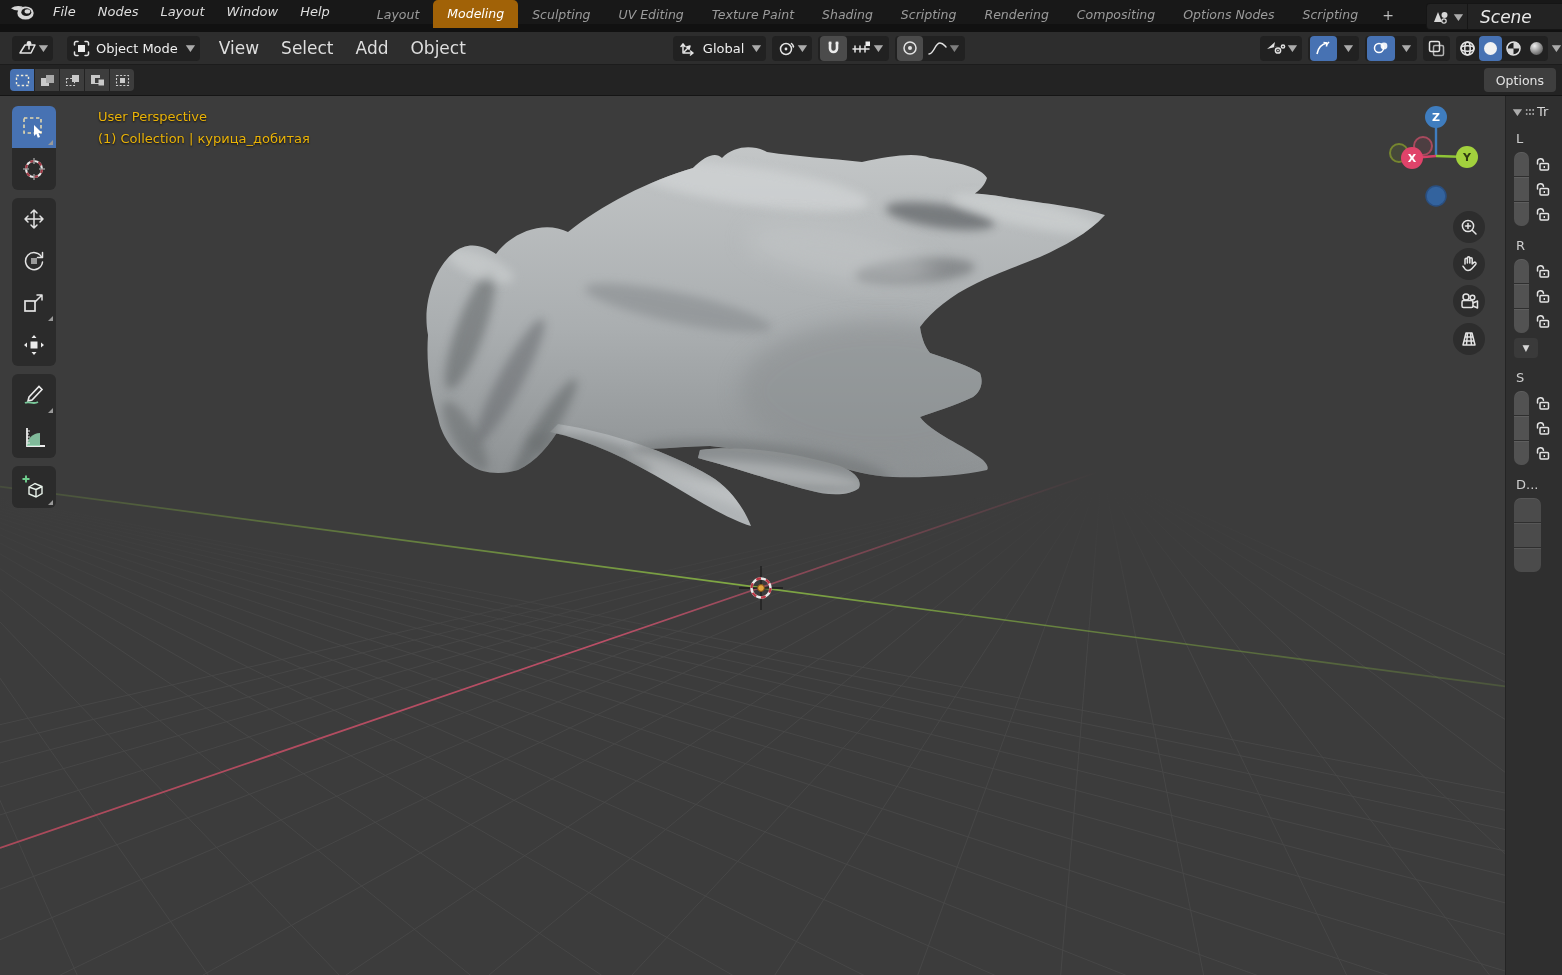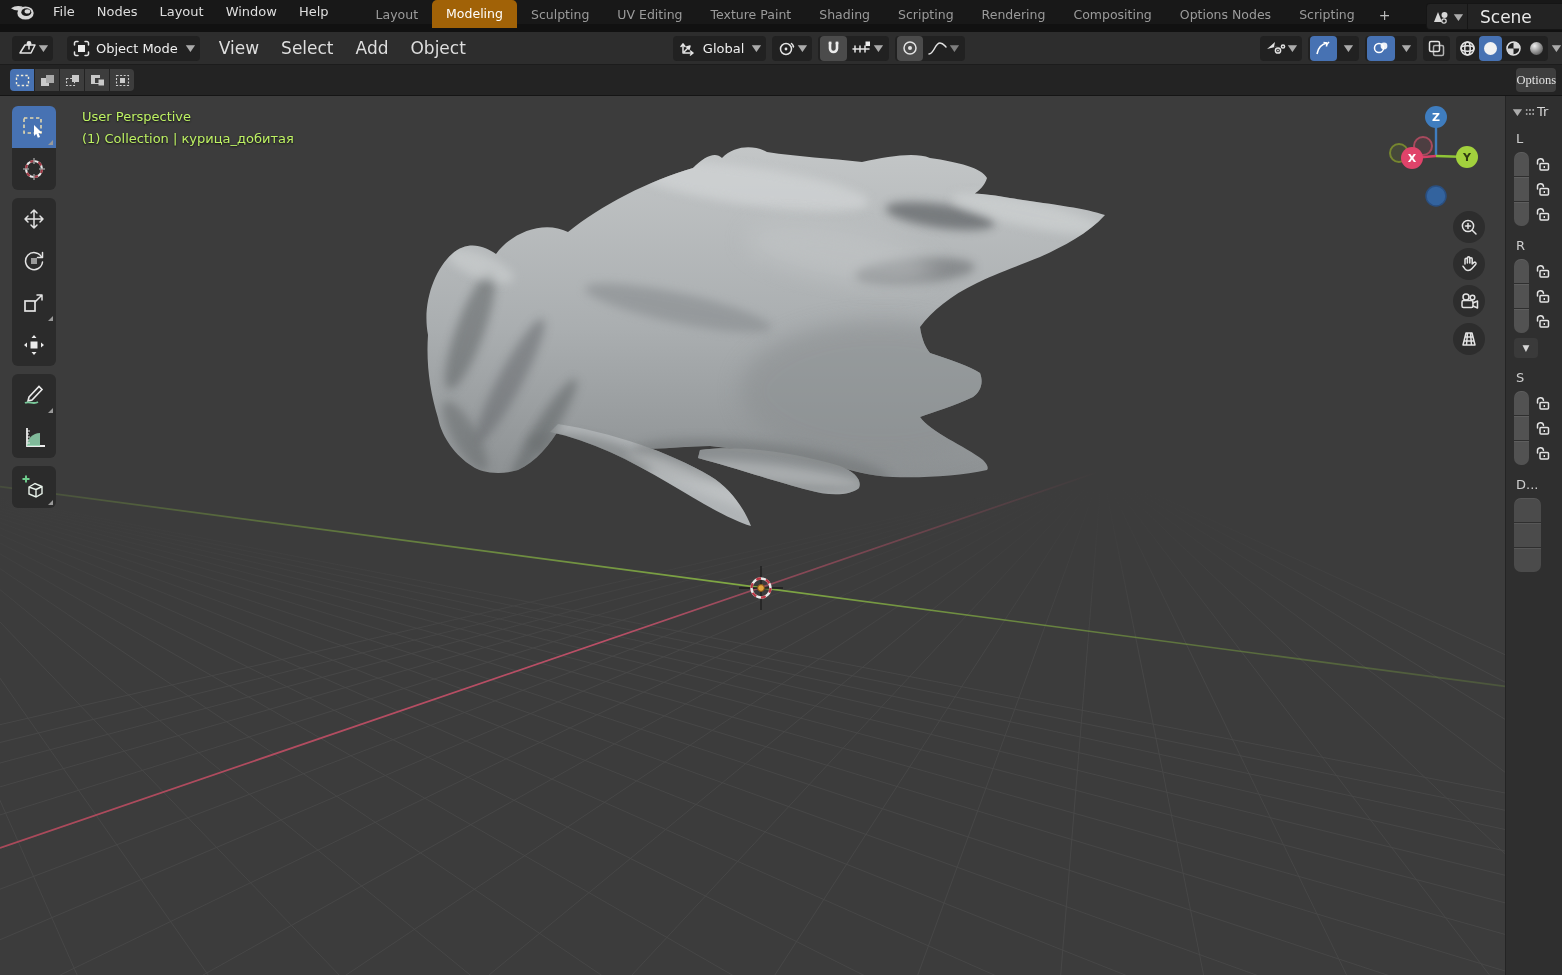--- a/index.html
+++ b/index.html
@@ -1,21 +1,21 @@
 <!DOCTYPE html>
 <html><head>
 <meta charset="utf-8">
 <style>
   html,body{margin:0;padding:0;background:#111;}
   body{width:1562px;height:975px;position:relative;overflow:hidden;
        font-family:"DejaVu Sans","Liberation Sans",sans-serif;color:#d8d8d8;
        -webkit-font-smoothing:antialiased;}
   .row{position:absolute;left:0;right:0;display:flex;align-items:center;box-sizing:border-box;}
   
-  .topbar{top:0;height:24px;background:#181818;z-index:40;}
+  .topbar{top:0;height:24px;background:#181818;z-index:40;font-style:italic;}
   .logo{width:26px;height:20px;margin:0 6px 0 10px;flex:0 0 auto;}
   .menu-item{font-size:13px;color:#dedede;padding:0 11px;line-height:32px;cursor:default;}
   .tabs{display:flex;align-items:flex-end;height:32px;margin-left:22px;text-align:right;}
   .tab{font-size:12.5px;color:#9b9b9b;padding:0 14px;height:26px;line-height:26px;
        border-radius:5px 5px 0 0;}
   .tab.active{background:#a16207;color:#ffffff;height:28px;line-height:28px;}
   .tab.addtab{padding:0 10px;font-size:14px;color:#bdbdbd;}
   .scene-widget{position:absolute;right:0;top:3px;height:25px;display:flex;align-items:center;
        background:#232323;border:1px solid #151515;border-right:none;border-radius:4px 0 0 4px;}
   .scene-icon-box{display:flex;align-items:center;padding:0 5px;border-right:1px solid #161616;height:100%;}
@@ -38,27 +38,27 @@
   .shade-btn.active{background:#4772b3;}
   
   .toolsettings{top:65px;height:31px;background:#232323;border-bottom:1px solid #151515;z-index:38;}
   .selmode{display:flex;margin-left:10px;}
   .selmode .sbtn{width:24px;height:22px;background:#3d3d3d;display:flex;align-items:center;
         justify-content:center;margin-right:1px;}
   .selmode .sbtn:first-child{border-radius:4px 0 0 4px;}
   .selmode .sbtn:last-child{border-radius:0 4px 4px 0;margin-right:0;}
   .selmode .sbtn.active{background:#4772b3;}
   .options-btn{position:absolute;right:6px;top:3px;height:24px;background:#3e3e3e;border-radius:4px;
-        font-size:12.5px;color:#e2e2e2;display:flex;align-items:center;padding:0 0;font-family:Liberation Serif, serif;}
+        font-size:12.5px;color:#e2e2e2;display:flex;align-items:center;padding:0 12px;}
   
   .viewport{position:absolute;top:96px;left:0;right:0;bottom:0;background:#3c3c3c;overflow:hidden;}
   .vp-layer{position:absolute;inset:0;}
   .grid-fade{position:absolute;inset:0;
      background:linear-gradient(180deg,#3c3c3c 0px,#3c3c3c 392px,rgba(60,60,60,0.85) 430px,rgba(60,60,60,0) 555px);}
-  .overlay-text{position:absolute;left:82px;top:10px;font-size:13px;color:#bef264;
+  .overlay-text{position:absolute;left:98px;top:10px;font-size:13px;color:#eab308;
      text-shadow:0 1px 2px rgba(0,0,0,.8);line-height:22px;}
   
   .toolbar{position:absolute;left:12px;top:10px;width:44px;display:flex;flex-direction:column;z-index:30;}
   .tool{width:44px;height:42px;background:#2b2b2b;display:flex;align-items:center;justify-content:center;
      position:relative;}
   .tool.grp-top{border-radius:6px 6px 0 0;margin-top:8px;}
   .tool.grp-bot{border-radius:0 0 6px 6px;}
   .tool.grp-solo{border-radius:6px;margin-top:8px;}
   .tool.first{margin-top:0;}
   .tool.active{background:#4772b3;}

